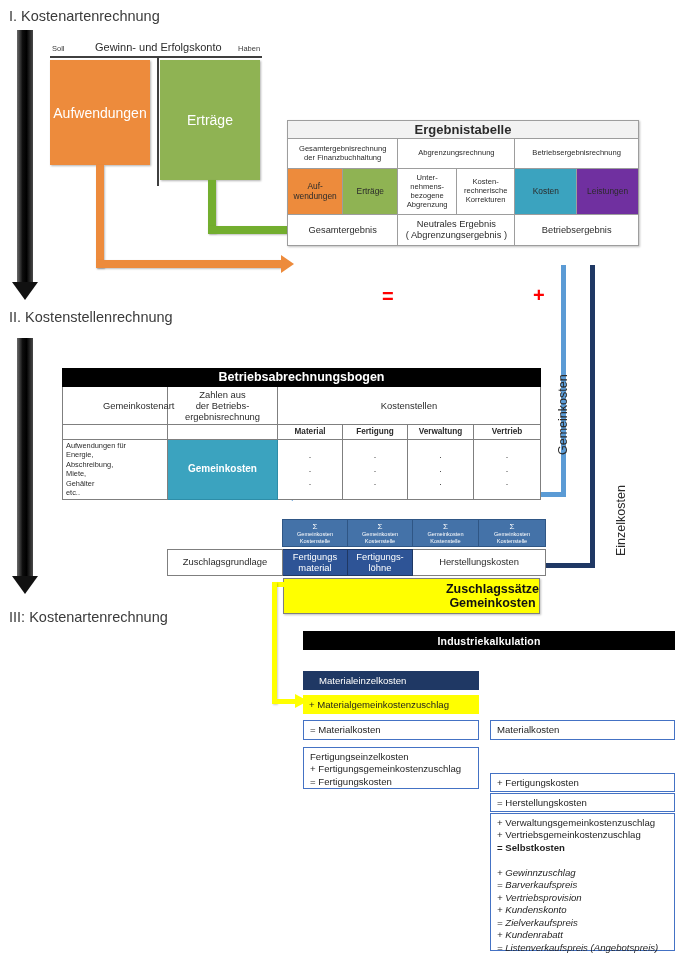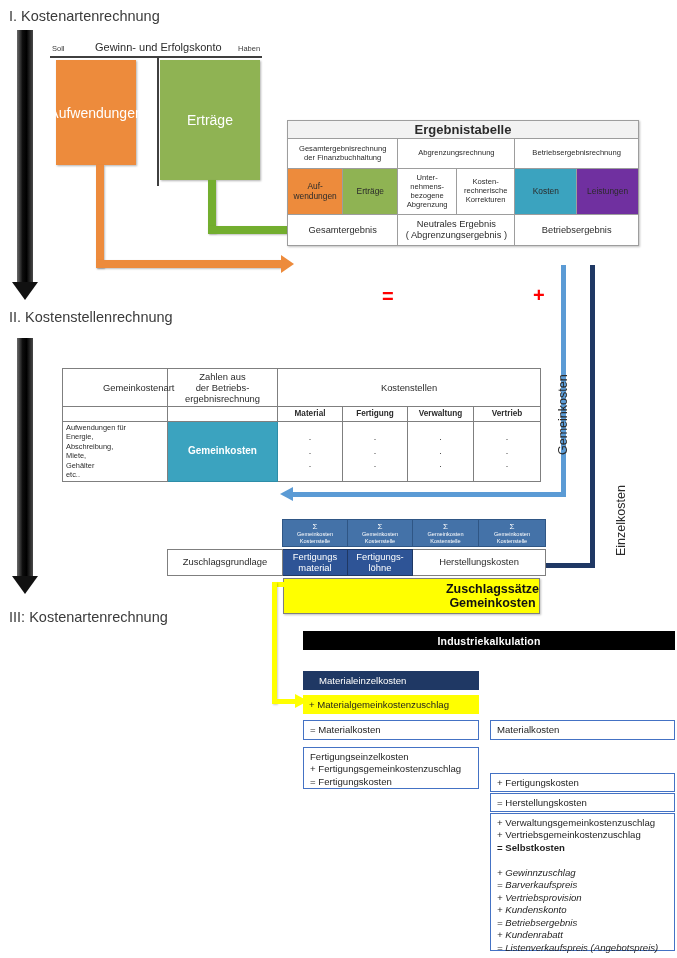--- a/index.html
+++ b/index.html
@@ -121,21 +121,21 @@
 </div>
 
 <div class="tlabel" style="left:52px; top:44px;">Soll</div>
 <div class="tcaption" style="left:95px; top:41px;">Gewinn- und Erfolgskonto</div>
 <div class="tlabel" style="left:238px; top:44px;">Haben</div>
 
 <div class="tline" style="left:50px; top:56px; width:212px; height:1.5px;"></div>
 
 <div class="tline" style="left:157px; top:56px; width:1.5px; height:130px;"></div>
 
-<div class="blockbox orange" style="left:56px; top:60px; width:80px; height:105px;">
+<div class="blockbox orange" style="left:50px; top:60px; width:100px; height:105px;">
   <span>Aufwendungen</span>
 </div>
 <div class="blockbox green" style="left:160px; top:60px; width:100px; height:120px;">
   <span>Erträge</span>
 </div>
 
 <div class="bar abs" style="left:96px; top:165px; width:8px; height:103px; background:#ED8B3C;
      box-shadow:1px 1px 2px rgba(0,0,0,.25);"></div>
 <div class="bar abs" style="left:96px; top:260px; width:188px; height:8px; background:#ED8B3C;
      box-shadow:1px 1px 2px rgba(0,0,0,.25);"></div>
@@ -223,20 +223,23 @@
 <table class="bab" style="left:62px; top:368px; width:478px;">
   <colgroup>
     <col style="width:105px">
       <col style="width:110px">
     <col style="width:65px">
       <col style="width:65px">
       <col style="width:66px">
       <col style="width:67px">
   </colgroup>
   <tbody>
+      <tr>
+    <td class="black" colspan="6">Betriebsabrechnungsbogen</td>
+  </tr>
   <tr>
     <td style="font-size:9.4px; height:38px;padding-left:40px;">Gemeinkostenart</td>
     <td style="font-size:9.4px;">
       <span>Zahlen aus</span><br>
       <span>der Betriebs-</span><br>
       <span>ergebnisrechnung</span>
     </td>
     <td style="font-size:9.4px;" colspan="4">Kostenstellen</td>
   </tr>
   <tr>
@@ -358,16 +361,16 @@
 
 <div class="obox" style="left:490px; top:813px; width:185px; height:138px;">
   <span>+ Verwaltungsgemeinkostenzuschlag</span><br>
   <span>+ Vertriebsgemeinkostenzuschlag</span><br>
   <b>= Selbstkosten</b><br>
   <br>
   <i>+ Gewinnzuschlag</i><br>
   <i>= Barverkaufspreis</i><br>
   <i>+ Vertriebsprovision</i><br>
   <i>+ Kundenskonto</i><br>
-  <i>= Betriebsergebnis</i><br>
+  <i>= Zielverkaufspreis</i><br>
   <i>+ Kundenrabatt</i><br>
   <i>= Listenverkaufspreis (Angebotspreis)</i>
 </div>
 
 </body></html>

